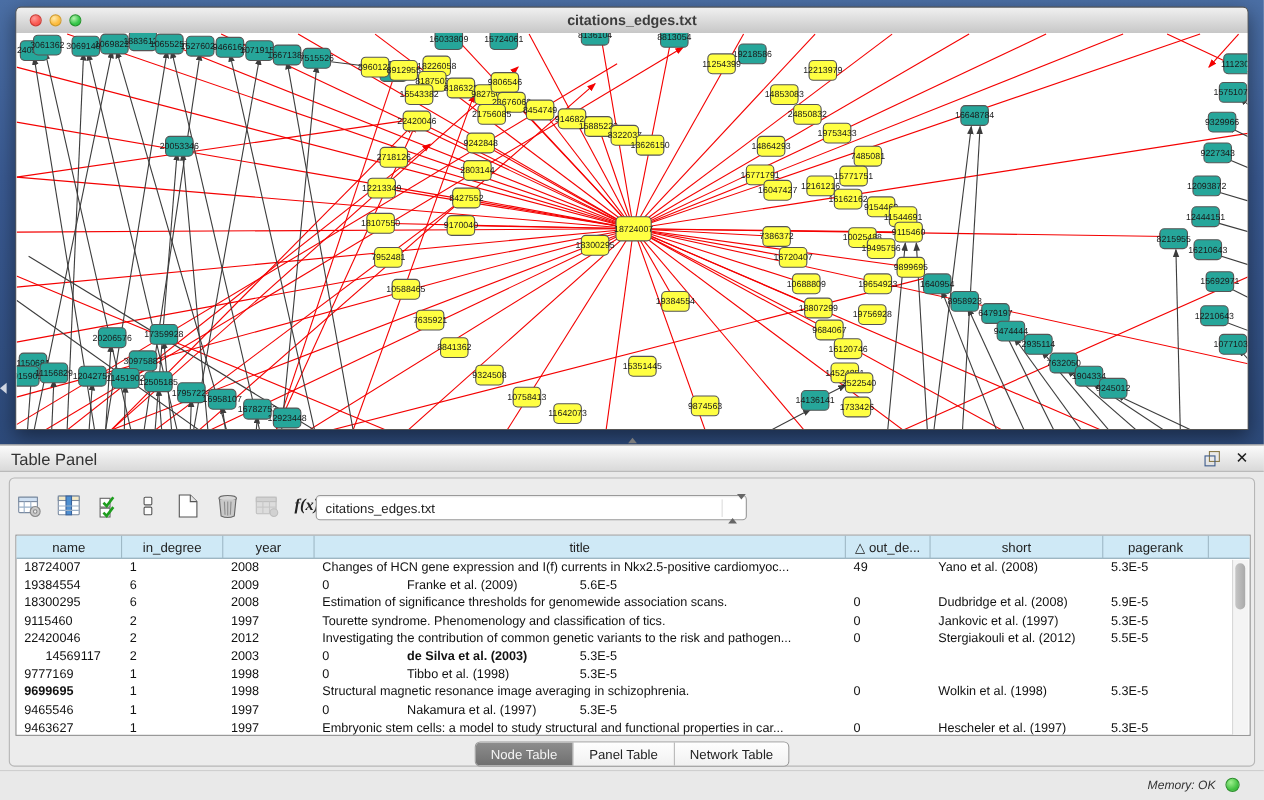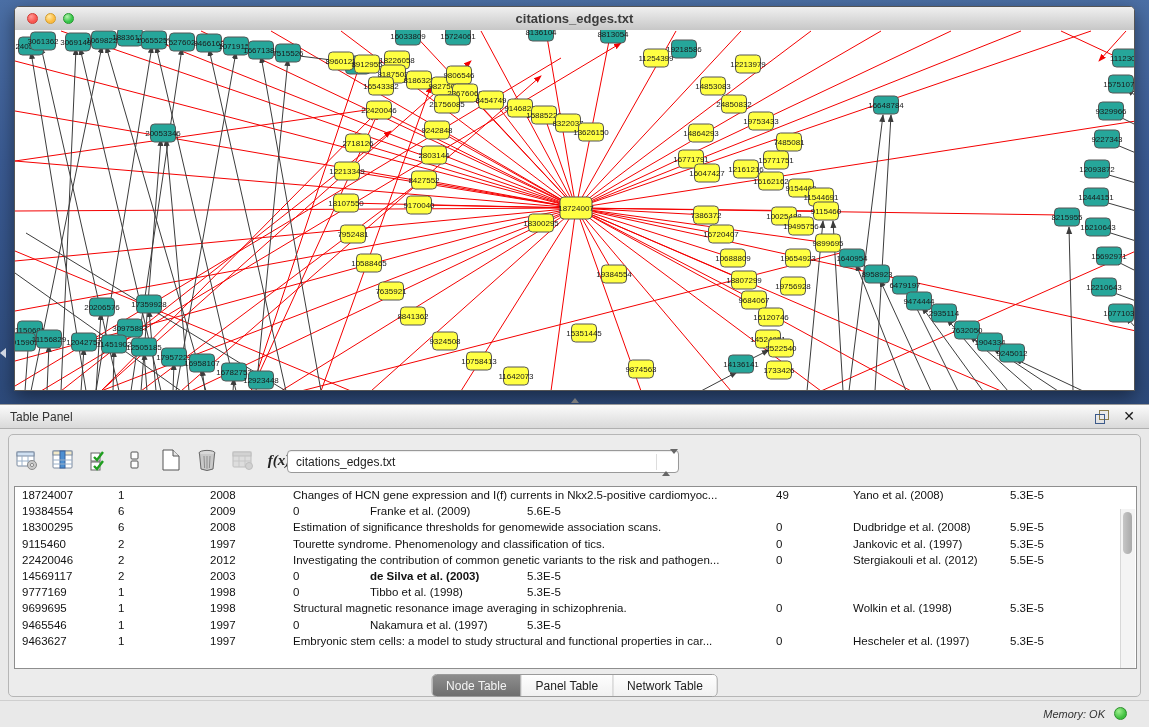--- a/index.html
+++ b/index.html
@@ -19,21 +19,21 @@
   .tl{position:absolute;top:6px;width:11px;height:11px;border-radius:50%;box-sizing:border-box;}
   .tl.red{left:12px;background:radial-gradient(circle at 35% 30%,#ff9a96,#f95851 60%);border:1px solid #ce3a34;}
   .tl.yellow{left:30px;background:radial-gradient(circle at 35% 30%,#ffe9a8,#fdbc40 60%);border:1px solid #d29c2c;}
   .tl.green{left:48px;background:radial-gradient(circle at 35% 30%,#b6f2ae,#35c649 60%);border:1px solid #26972f;}
   .canvas{position:absolute;left:0;top:23px;right:0;bottom:0;background:#fff;overflow:hidden;}
   .canvas svg{display:block;}
   
   .panel-header{position:absolute;left:0;top:404px;width:1149px;height:25px;
                 background:linear-gradient(180deg,#fbfbfb,#d9d9d9);
                 border-top:1px solid #9b9b9b;border-bottom:1px solid #b0b0b0;box-sizing:border-box;}
-  .panel-title{position:absolute;left:10px;top:5px;font-size:12px;color:#333;}
+  .panel-title{position:absolute;left:10px;top:5px;font-size:15px;color:#333;}
   .float-ic{position:absolute;right:40px;top:5px;width:14px;height:14px;}
   .float-ic .sq1{position:absolute;left:0;bottom:0;width:8px;height:8px;border:1px solid #3c5a8a;background:transparent;}
   .float-ic .sq2{position:absolute;right:0;top:0;width:8px;height:8px;border:1px solid #8a7b4a;background:#e9e9e9;}
   .close-ic{position:absolute;right:14px;top:3px;font-size:14px;font-weight:bold;color:#1a1a1a;line-height:16px;}
   .panel-bg{position:absolute;left:0;top:429px;width:1149px;height:298px;background:#e9e9e9;}
   .panel-body{position:absolute;left:8px;top:434px;width:1133px;height:263px;
               border:1px solid #b6b6b6;border-radius:5px;background:#ececec;box-sizing:border-box;}
   
   .toolbar{position:absolute;left:14px;top:440px;height:40px;display:flex;align-items:center;gap:10px;}
   .tool-btn{width:26px;height:26px;display:flex;align-items:center;justify-content:center;}
@@ -534,20 +534,29 @@
   </span>
   <span class="tool-btn fx">f(x)</span>
 </div>
 
 <div class="dropdown">
   <span class="val">citations_edges.txt</span>
   <span class="dd-arrows"><span class="up"></span><span class="dn"></span></span>
 </div>
 
 <div class="tbl">
+  <div class="tbl-head" id="tbl-head">
+      <div class="th" style="width: 96px;">name</div>
+      <div class="th" style="width: 92px;">in_degree</div>
+      <div class="th" style="width: 83px;">year</div>
+      <div class="th" style="width: 483px;">title</div>
+      <div class="th" style="width: 77px;">△ out_de...</div>
+      <div class="th" style="width: 157px;">short</div>
+      <div class="th" style="width: 96px;">pagerank</div>
+    </div>
   <div id="tbl-body">
       <div class="tbl-row">
         <div class="td" style="width: 96px;">18724007</div>
         <div class="td" style="width: 92px;">1</div>
         <div class="td" style="width: 83px;">2008</div>
         <div class="td" style="width: 483px;">Changes of HCN gene expression and I(f) currents in Nkx2.5-positive cardiomyoc...</div>
         <div class="td" style="width: 77px;">49</div>
         <div class="td" style="width: 157px;">Yano et al. (2008)</div>
         <div class="td" style="width: 96px;">5.3E-5</div>
       </div>
@@ -580,37 +589,37 @@
       <div class="tbl-row">
         <div class="td" style="width: 96px;">22420046</div>
         <div class="td" style="width: 92px;">2</div>
         <div class="td" style="width: 83px;">2012</div>
         <div class="td" style="width: 483px;">Investigating the contribution of common genetic variants to the risk and pathogen...</div>
         <div class="td" style="width: 77px;">0</div>
         <div class="td" style="width: 157px;">Stergiakouli et al. (2012)</div>
         <div class="td" style="width: 96px;">5.5E-5</div>
       </div>
       <div class="tbl-row">
-        <div class="td" style="width: 96px;">14569117</div>
+        <div class="td" style="width: 96px; text-align: center;">14569117</div>
         <div class="td" style="width: 92px;">2</div>
         <div class="td" style="width: 83px;">2003</div>
         <div class="td" style="width: 77px;">0</div>
         <div class="td" style="width: 157px; font-weight: bold;">de Silva et al. (2003)</div>
         <div class="td" style="width: 96px;">5.3E-5</div>
       </div>
       <div class="tbl-row">
         <div class="td" style="width: 96px;">9777169</div>
         <div class="td" style="width: 92px;">1</div>
         <div class="td" style="width: 83px;">1998</div>
         <div class="td" style="width: 77px;">0</div>
         <div class="td" style="width: 157px;">Tibbo et al. (1998)</div>
         <div class="td" style="width: 96px;">5.3E-5</div>
       </div>
       <div class="tbl-row">
-        <div class="td" style="width: 96px;">9699695</div>
+        <div class="td" style="width: 96px; font-weight: bold;">9699695</div>
         <div class="td" style="width: 92px;">1</div>
         <div class="td" style="width: 83px;">1998</div>
         <div class="td" style="width: 483px;">Structural magnetic resonance image averaging in schizophrenia.</div>
         <div class="td" style="width: 77px;">0</div>
         <div class="td" style="width: 157px;">Wolkin et al. (1998)</div>
         <div class="td" style="width: 96px;">5.3E-5</div>
       </div>
       <div class="tbl-row">
         <div class="td" style="width: 96px;">9465546</div>
         <div class="td" style="width: 92px;">1</div>

